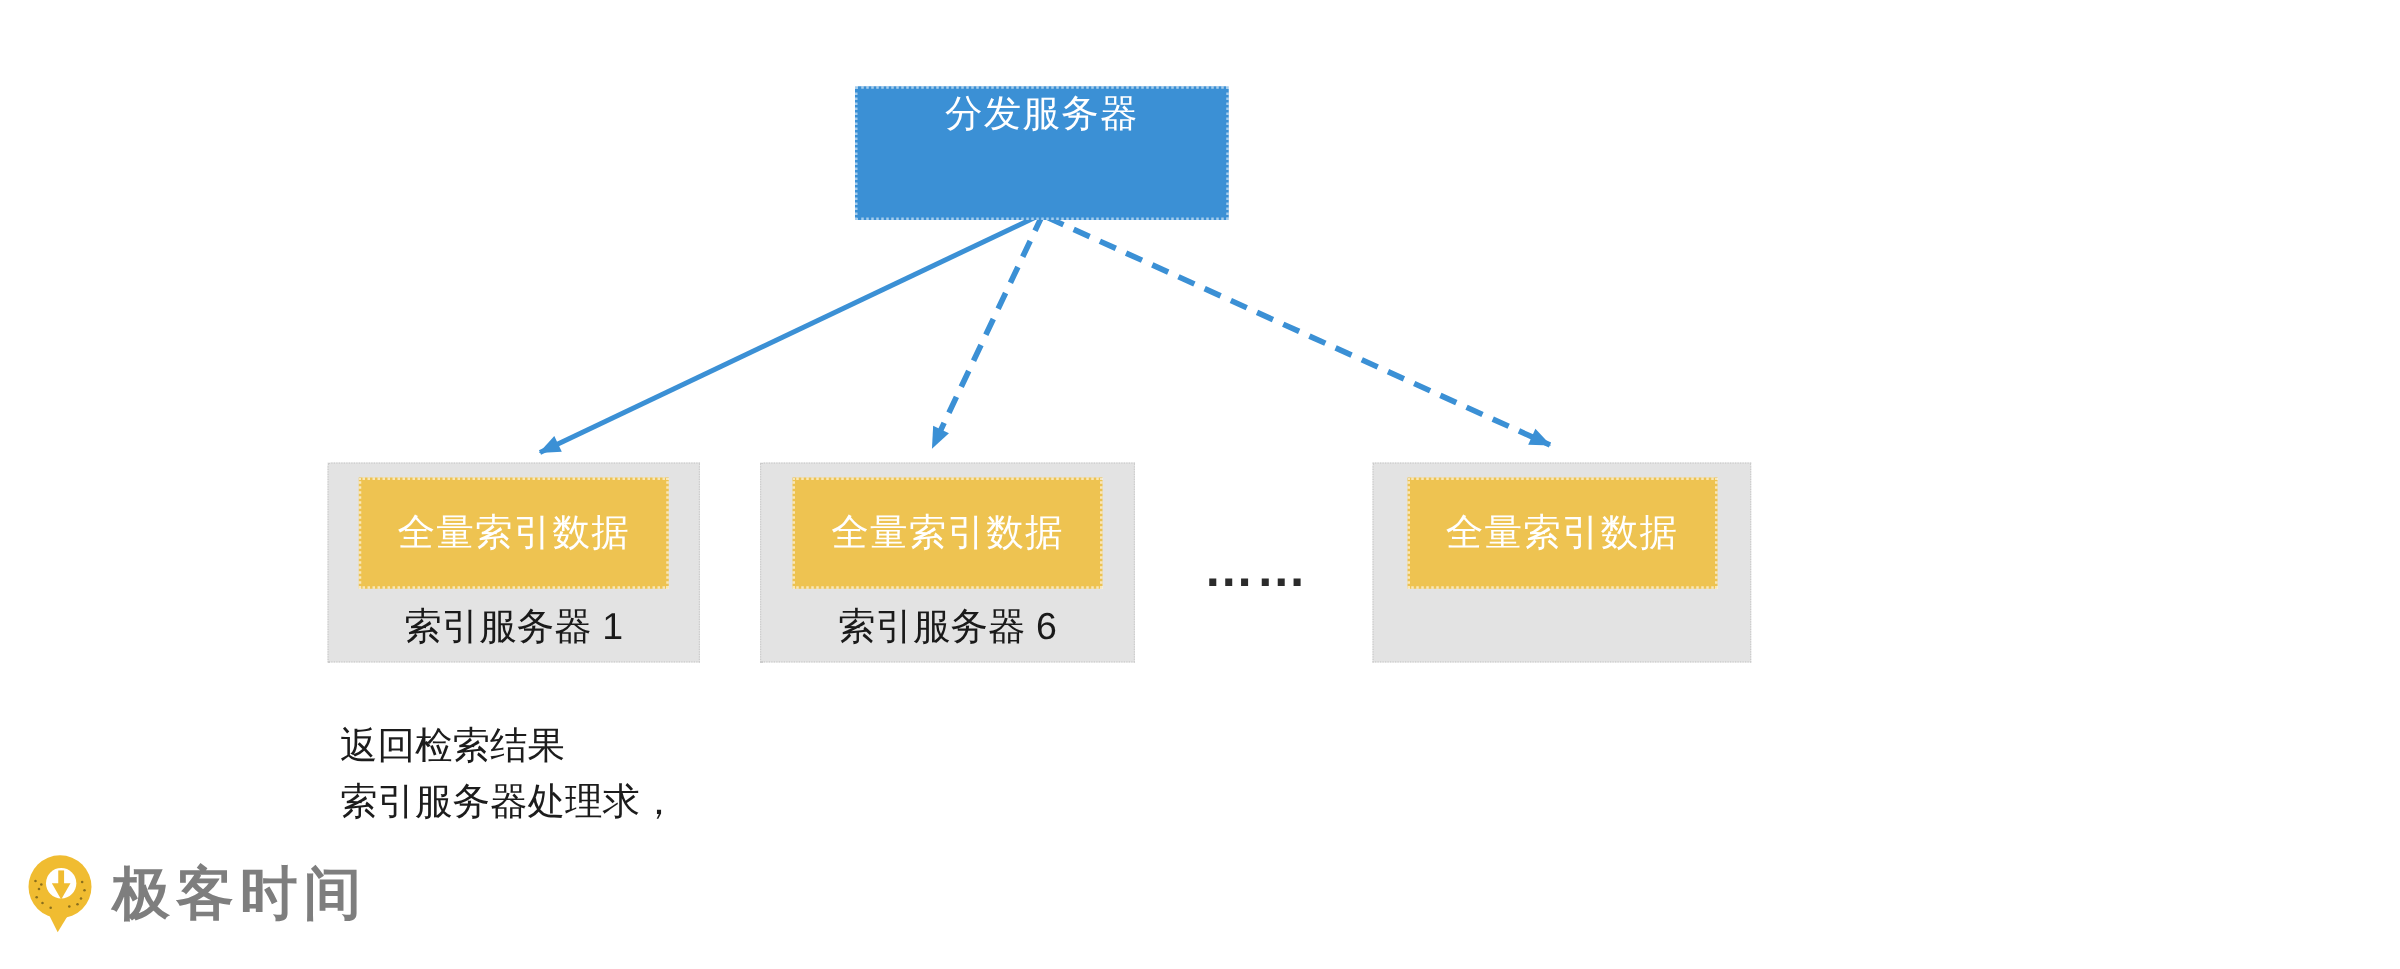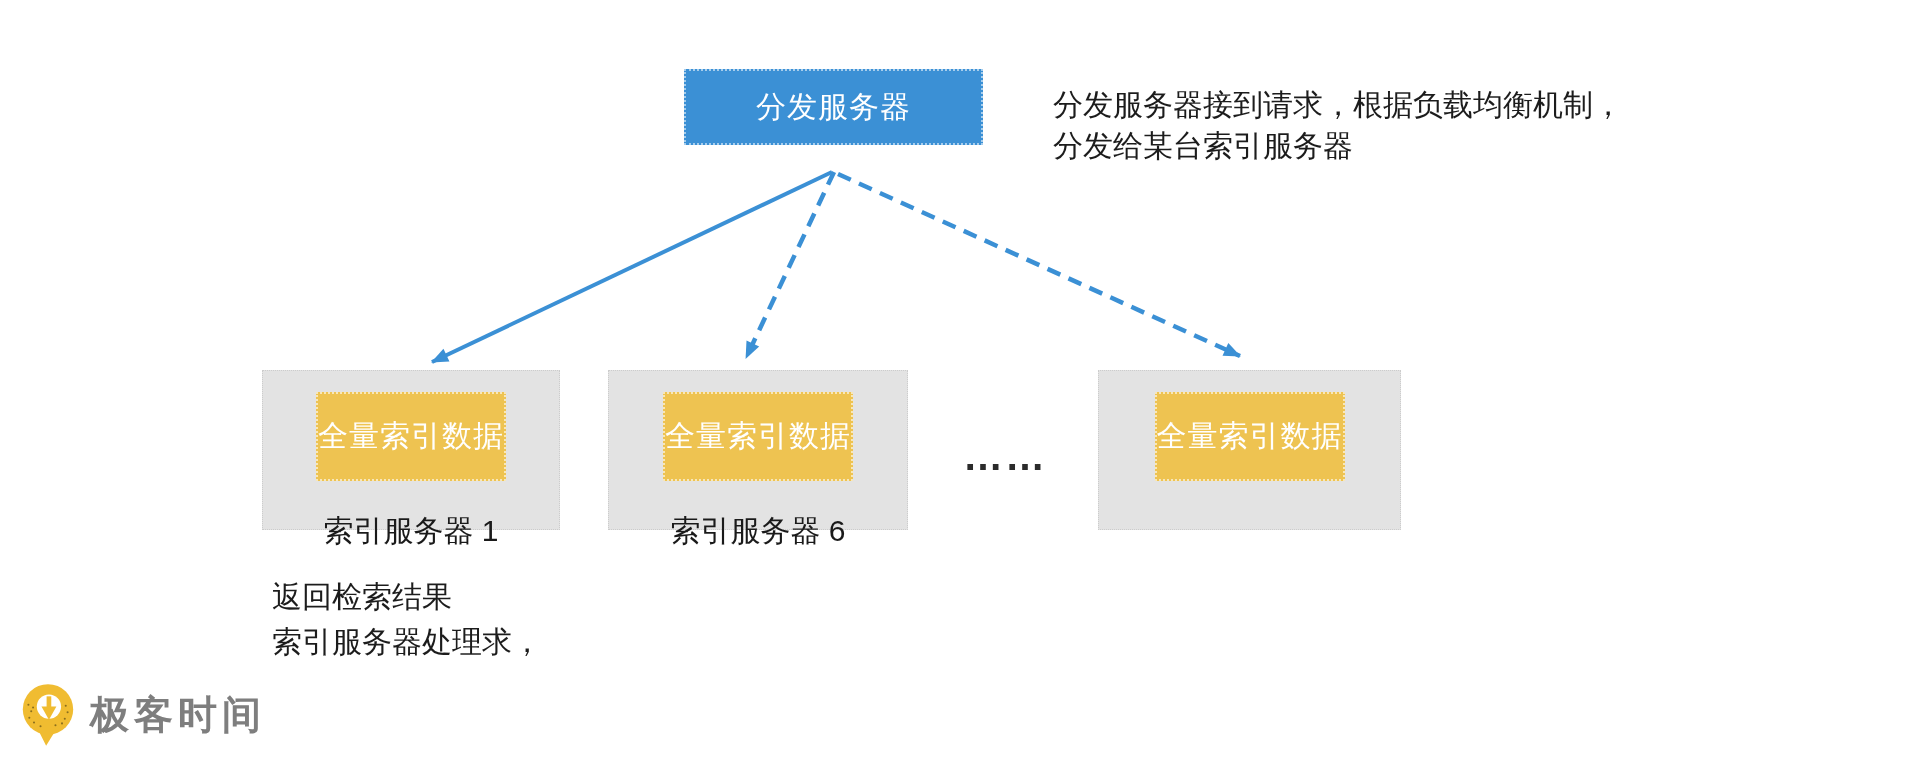--- a/index.html
+++ b/index.html
@@ -3,70 +3,70 @@
 <meta charset="utf-8">
 <style>
   html,body{margin:0;padding:0;background:#ffffff;}
   .canvas{
     position:relative;width:1920px;height:775px;background:#fff;overflow:hidden;
     font-family:"Liberation Sans", sans-serif;
   }
   .arrows{position:absolute;left:0;top:0;width:1920px;height:775px;pointer-events:none;}
 
   .dispatcher{
-    position:absolute;left:684px;top:69px;width:299px;height:76px;
+    position:absolute;left:684px;top:69px;width:299px;height:107px;
     background:var(--blue,#3b90d5);
     border:2px dotted rgba(255,255,255,0.55);
     box-sizing:border-box;
-    display:flex;align-items:center;justify-content:center;
+    display:flex;align-items:flex-start;justify-content:center;
   }
   .dispatcher .label{color:#ffffff;font-size:30px;letter-spacing:1px;}
 
   .note{position:absolute;color:#1c1c1c;font-size:30px;}
   .note .line{line-height:41px;white-space:nowrap;}
   .top-note{left:1053px;top:84px;}
   .bottom-note{left:272px;top:574px;}
   .bottom-note .line{line-height:45px;}
 
   .server-box{
     position:absolute;top:370px;height:160px;
     background:var(--boxgray,#e3e3e3);
     border:1px dotted #cccccc;
     box-sizing:border-box;
   }
   .server-box.s1{left:262px;width:298px;}
   .server-box.s2{left:608px;width:300px;}
   .server-box.s3{left:1098px;width:303px;}
   .data-box{
-    position:absolute;left:50%;transform:translateX(-50%);top:21px;
-    width:190px;height:89px;
+    position:absolute;left:50%;transform:translateX(-50%);top:11px;
+    width:248px;height:89px;
     background:var(--yellow,#eec351);
     border:2px dotted rgba(255,255,255,0.6);
     box-sizing:border-box;
-    display:flex;align-items:center;justify-content:flex-end;
+    display:flex;align-items:center;justify-content:center;
   }
   .data-box .label{color:#ffffff;font-size:30px;letter-spacing:1px;}
   .server-name{
     position:absolute;left:0;right:0;top:100px;height:60px;
     display:flex;align-items:center;justify-content:center;
-    color:#1a1a1a;font-size:30px;white-space:nowrap;margin-top:30px;
+    color:#1a1a1a;font-size:30px;white-space:nowrap;
   }
 
   .ellipsis{
     position:absolute;left:935px;top:434px;width:140px;
     text-align:center;font-size:40px;font-weight:700;color:#2b2b2b;letter-spacing:2px;
   }
 
   .footer{
     position:absolute;left:20px;top:682px;height:66px;
     display:flex;align-items:center;
   }
   .logo-icon{display:block;}
   .logo-text{
-    margin-left:14px;color:#7e7e7e;font-size:39px;font-weight:600;
+    margin-left:14px;color:#7e7e7e;font-size:46px;font-weight:600;
     letter-spacing:5px;white-space:nowrap;
   }
 </style>
 </head>
 <body>
 
 <div class="canvas">
 
   <svg class="arrows" viewBox="0 0 1920 775">
     <defs>
@@ -76,24 +76,20 @@
     </defs>
     <line x1="832" y1="172" x2="432" y2="362" stroke="#3b90d5" stroke-width="4" marker-end="url(#ah)"></line>
     <line x1="834" y1="172" x2="746" y2="358" stroke="#3b90d5" stroke-width="4.5" stroke-dasharray="14 9" marker-end="url(#ah)"></line>
     <line x1="838" y1="174" x2="1240" y2="356" stroke="#3b90d5" stroke-width="4.5" stroke-dasharray="14 9" marker-end="url(#ah)"></line>
   </svg>
 
   <div class="dispatcher">
     <span class="label">分发服务器</span>
   </div>
 
-  <div class="note top-note">
-    <div class="line">分发服务器接到请求，根据负载均衡机制，</div>
-    <div class="line">分发给某台索引服务器</div>
-  </div>
 
   <div class="server-box s1">
     <div class="data-box">
       <span class="label">全量索引数据</span>
     </div>
     <div class="server-name">索引服务器 1</div>
   </div>
 
   <div class="server-box s2">
     <div class="data-box">

